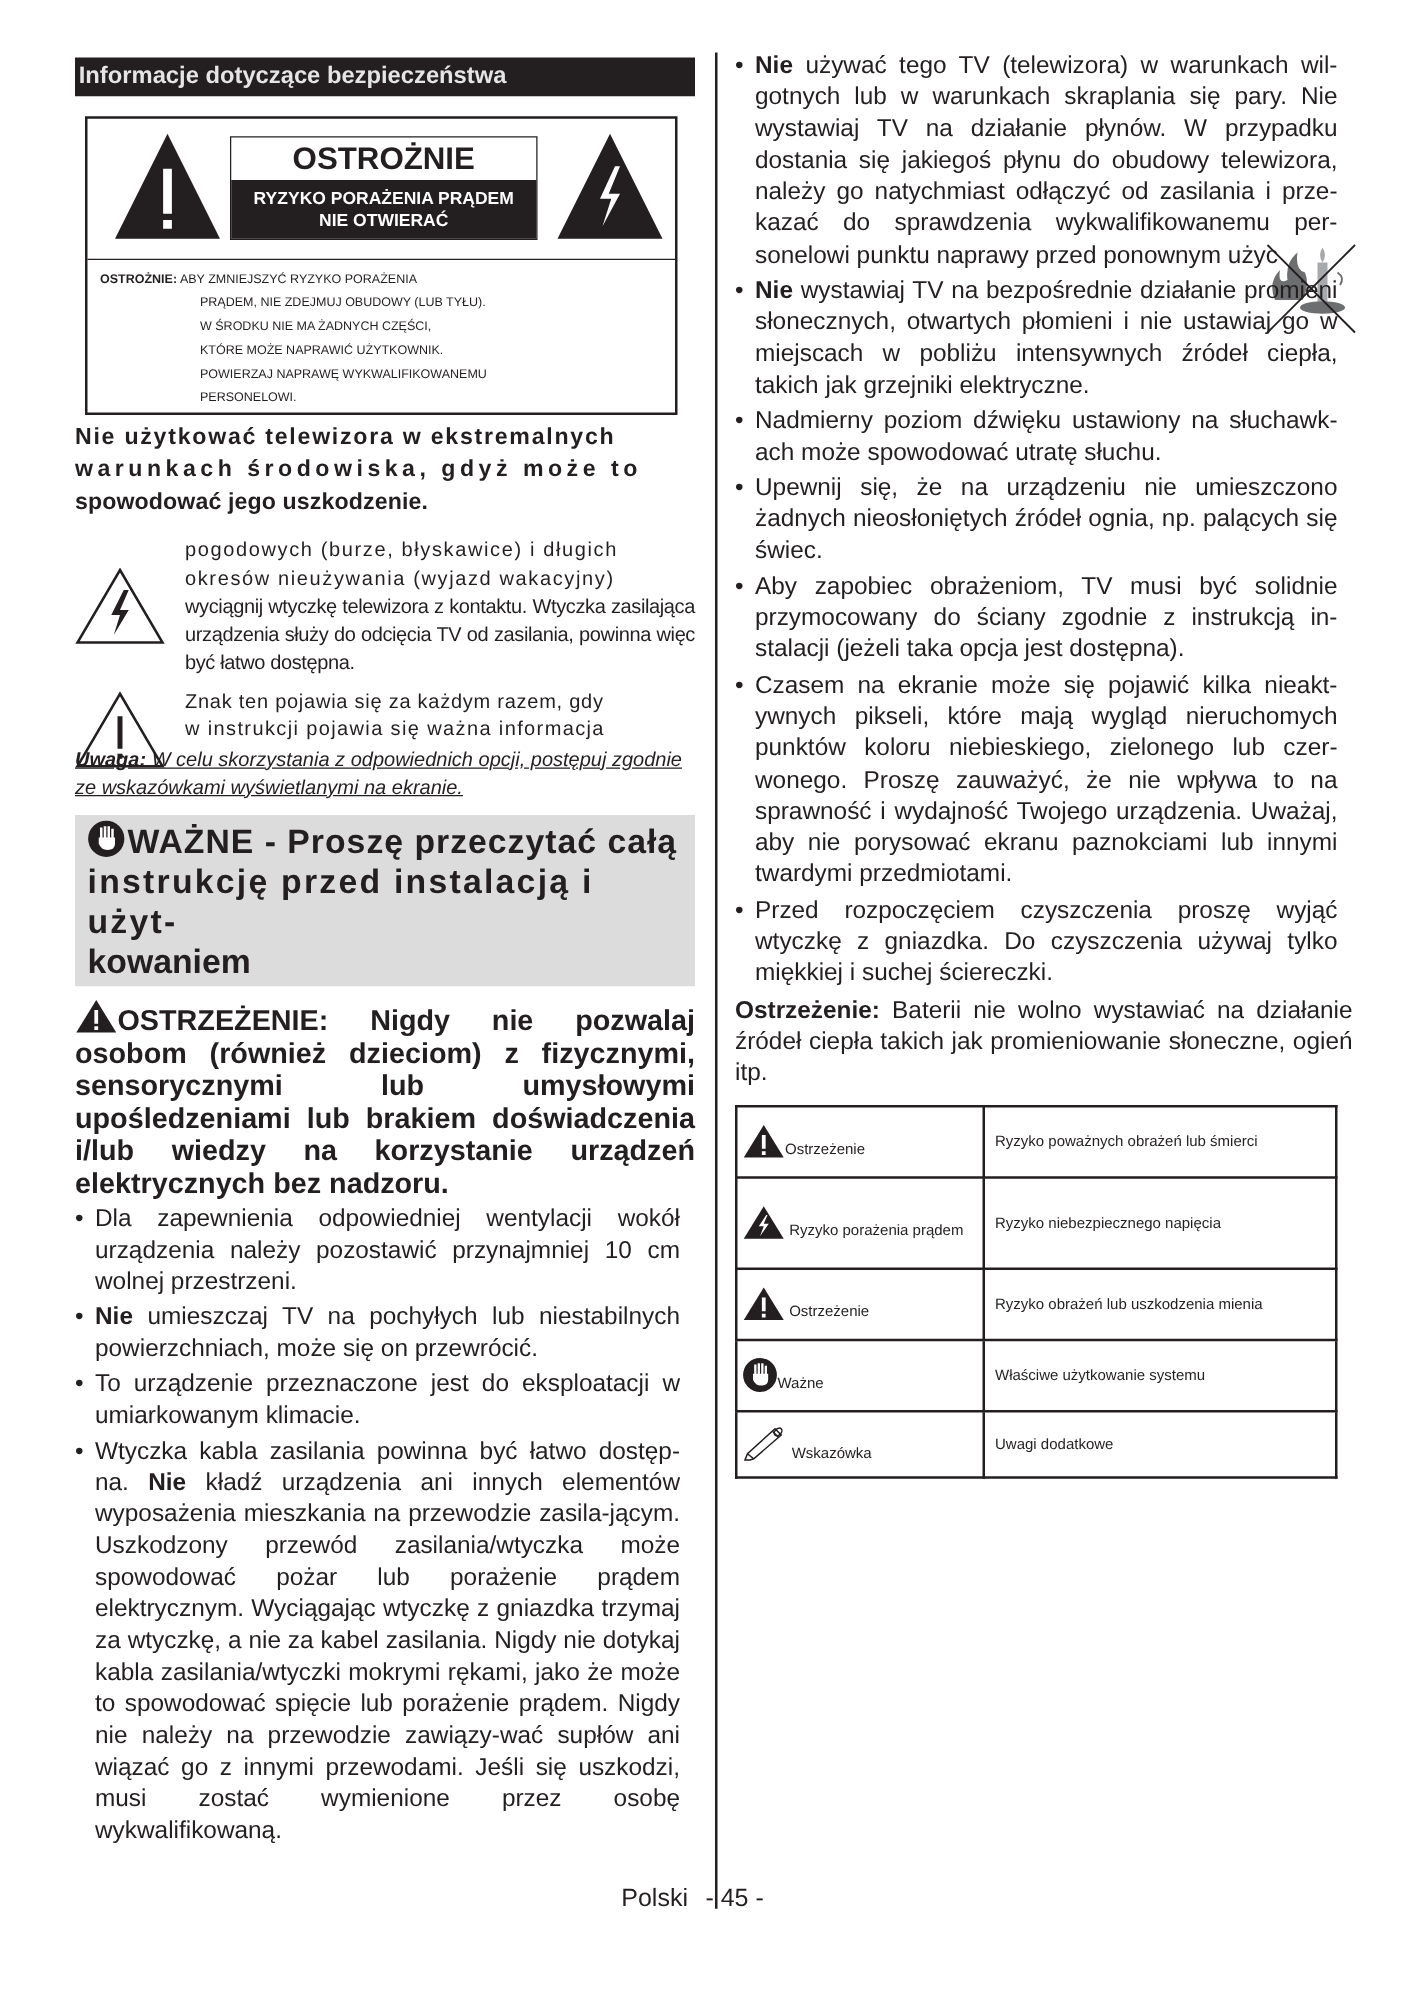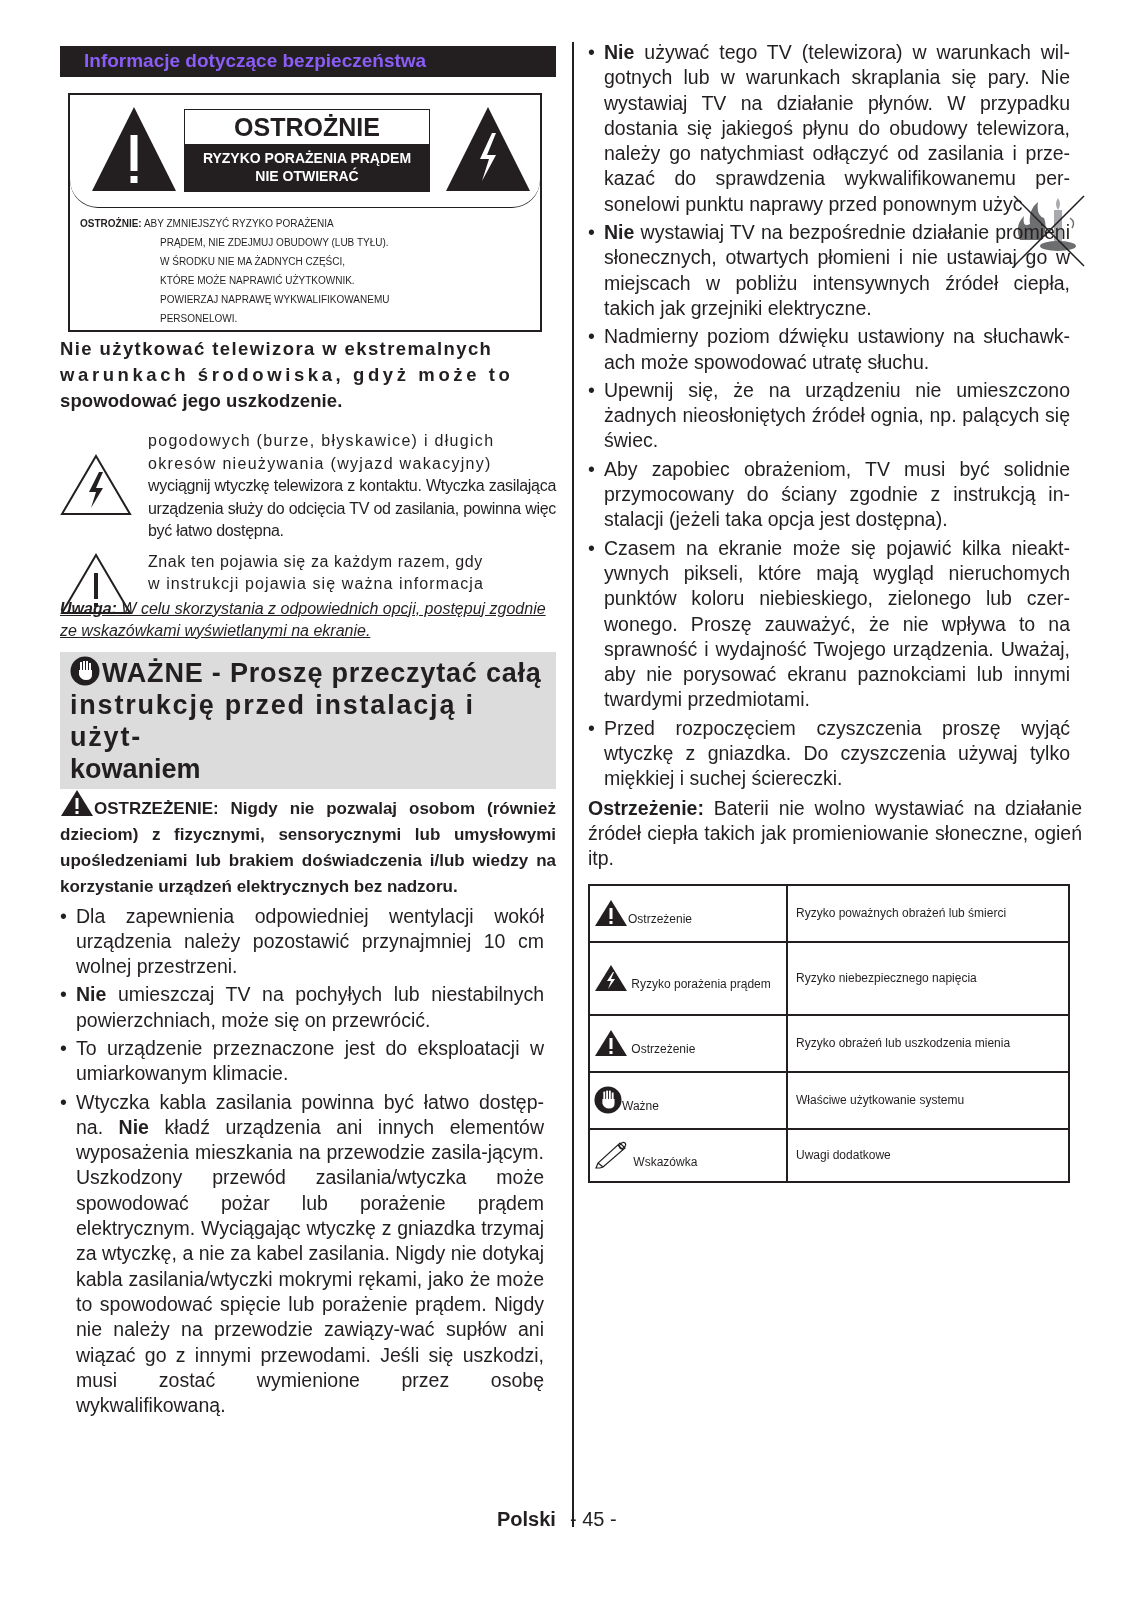--- a/index.html
+++ b/index.html
@@ -2,25 +2,25 @@
 <html><head>
 <meta charset="utf-8">
 <style>
   html, body { margin: 0; padding: 0; background: #ffffff; }
   body { width: 1128px; height: 1601px; position: relative; overflow: hidden;
          font-family: "Liberation Sans", sans-serif; color: #231f20; }
   .col-left { position: absolute; left: 60px; top: 46px; width: 496px; }
   .col-right { position: absolute; left: 588px; top: 40px; width: 494px; }
   .divider { position: absolute; left: 572px; top: 42px; width: 1.5px; height: 1485px; background: #231f20; }
 
-  .section-header { background: #231f20; color: #8b5cf6; font-weight: bold; font-size: 19px;
-                    padding: 3px 8px 4px 24px; height: 24px; line-height: 24px; }
+  .section-header { background: #231f20; color: #e5e5e5; font-weight: bold; font-size: 19px;
+                    padding: 3px 8px 4px 3px; height: 24px; line-height: 24px; }
 
   .caution-box { margin-top: 16px; border: 2px solid #231f20; margin-left: 8px; width: 470px; }
-  .caution-top { height: 112px; position: relative; border-bottom: 1.5px solid #231f20; border-radius: 28px; }
+  .caution-top { height: 112px; position: relative; border-bottom: 1.5px solid #231f20; }
   .caution-top .tri-left { position: absolute; left: 20px; top: 10px; }
   .caution-top .tri-right { position: absolute; right: 8px; top: 10px; }
   .caution-label { position: absolute; left: 114px; top: 14px; width: 244px; border: 1.5px solid #231f20; }
   .caution-label .title { font-weight: bold; font-size: 25px; text-align: center; height: 34px; line-height: 34px; }
   .caution-label .sub { background: #231f20; color: #fff; font-weight: bold; font-size: 14px; text-align: center;
                         line-height: 18px; padding: 5px 0 6px 0; }
   .caution-text { padding: 6px 8px 2px 10px; font-size: 10px; line-height: 19px; }
   .caution-text .lead { font-weight: bold; }
   .caution-text .indent { padding-left: 80px; display: block; }
 
@@ -36,39 +36,39 @@
 
   .note { font-size: 16px; font-style: italic; line-height: 22px; margin-top: 2px; text-decoration: underline; }
   .note b { font-style: italic; }
 
   .important-box { background: #dcdcdd; margin-top: 10px; padding: 4px 10px 4px 10px;
                    font-weight: bold; font-size: 27px; line-height: 32px; }
   .important-box .hand { display: inline-block; vertical-align: -4px; margin-right: 2px; }
   .important-box .l1 { letter-spacing: 0.8px; }
   .important-box .l2 { letter-spacing: 1.8px; }
 
-  .warn-bold { font-weight: bold; font-size: 17px; line-height: 26px; margin-top: 0; text-align: justify; }
+  .warn-bold { font-weight: bold; font-size: 23px; line-height: 26px; margin-top: 10px; text-align: justify; }
   .warn-bold .tri { display: inline-block; vertical-align: -3px; }
 
   ul.bullets { list-style: none; margin: 4px 12px 0 0; padding: 0; }
   ul.bullets li { position: relative; padding-left: 16px; font-size: 19.5px; line-height: 25.3px; text-align: justify; margin-bottom: 3px; }
   ul.bullets li::before { content: "•"; position: absolute; left: 0; top: 0; }
   ul.bullets li b { font-weight: bold; }
   .flame-icon { position: absolute; left: 418px; top: 148px; }
 
   .battery { font-size: 19.5px; line-height: 25.3px; margin-top: 4px; text-align: justify; }
 
   table.legend { border-collapse: collapse; margin-top: 12px; width: 482px; }
   table.legend td { border: 2.5px solid #231f20; font-size: 12px; line-height: 22px; vertical-align: middle; padding: 2px 8px; }
   table.legend td.c1 { width: 190px; padding: 4px 2px 2px 4px; }
   table.legend td.c2 { padding: 2px 8px; }
   table.legend .ico { display: inline-block; vertical-align: -4px; }
 
   .footer { position: absolute; top: 1508px; left: 497px; font-size: 20px; }
-  .footer b { font-weight: bold; margin-right: 14px; text-align: right; }
+  .footer b { font-weight: normal; margin-right: 14px; text-align: right; }
 </style>
 </head>
 <body>
 
 <div class="divider"></div>
 
 <div class="col-left">
   <div class="section-header">Informacje dotyczące bezpieczeństwa</div>
 
   <div class="caution-box">

